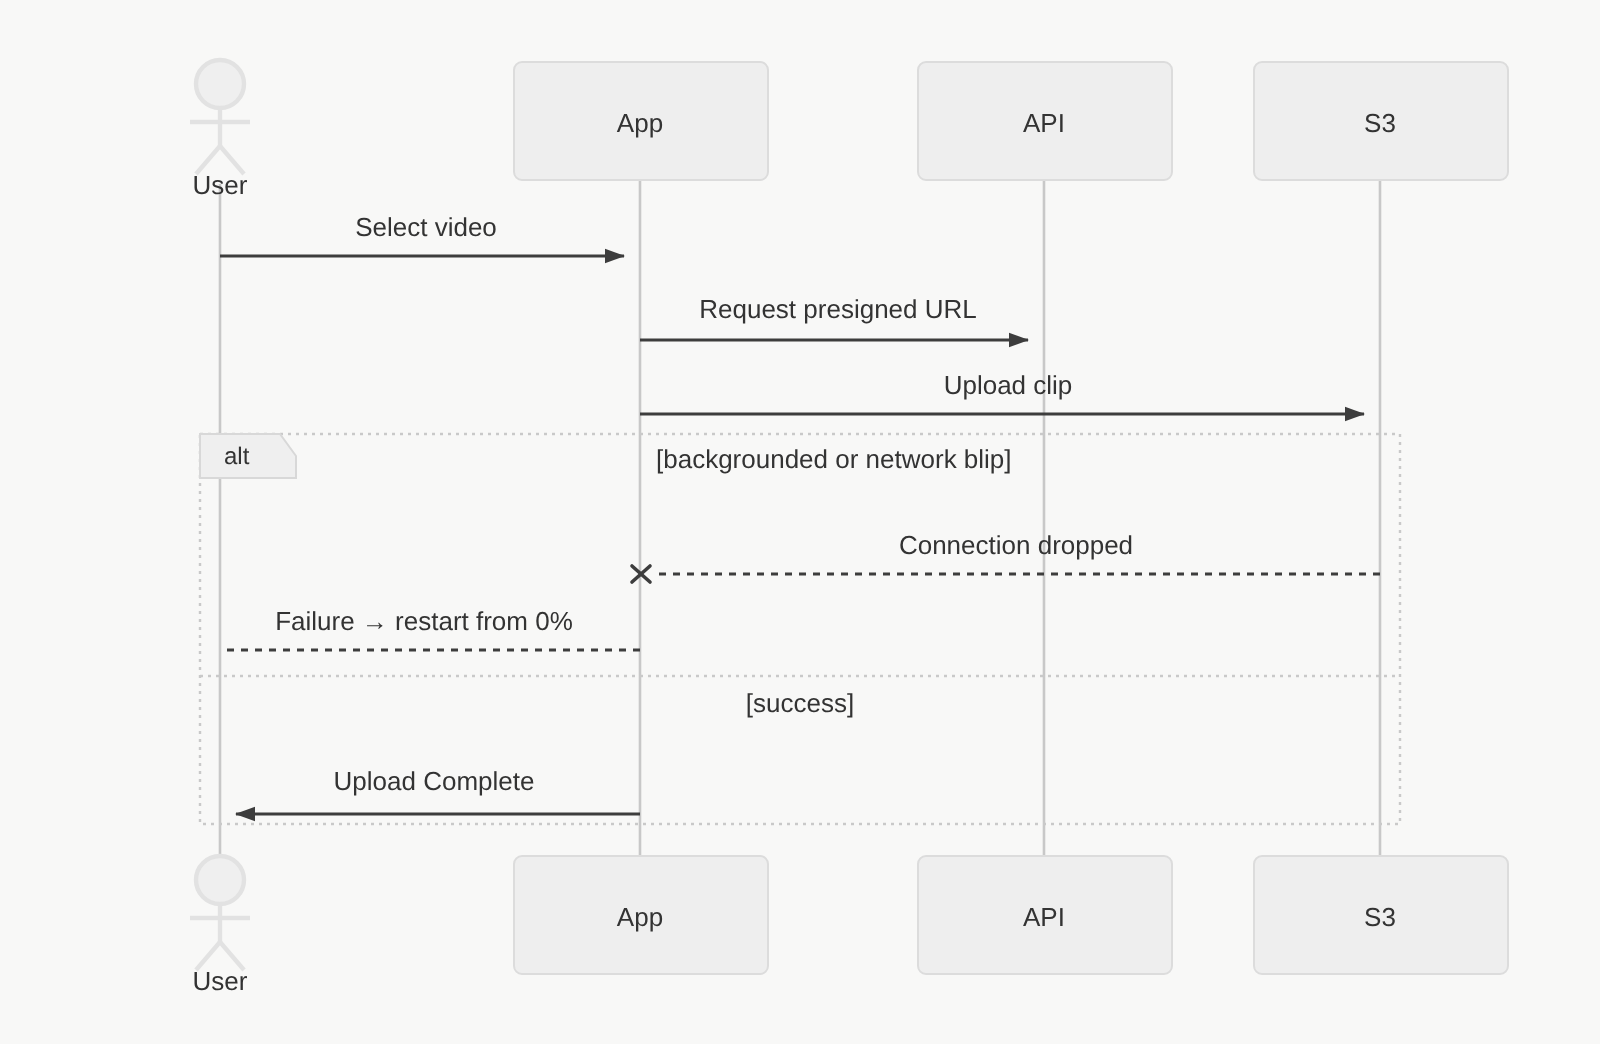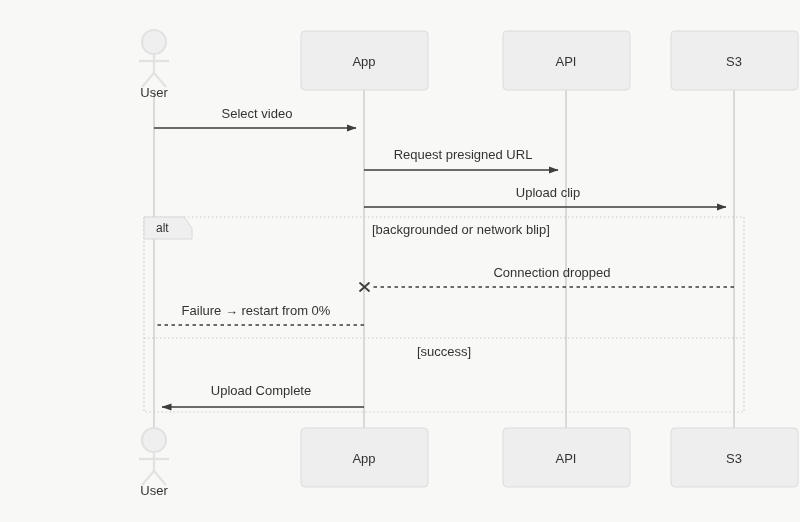--- a/index.html
+++ b/index.html
@@ -11,21 +11,20 @@
     width: 800px;
     height: 522px;
     background: #f8f8f7;
     font-family: "Liberation Sans", sans-serif;
     overflow: hidden;
   }
   #diagram-root {
     position: relative;
     width: 633px;
     height: 522px;
-    margin-left: 44px;
   }
   svg.layer {
     position: absolute;
     top: 0;
     left: 0;
     width: 800px;
     height: 522px;
   }
   .participant-label,
   .actor-label,

